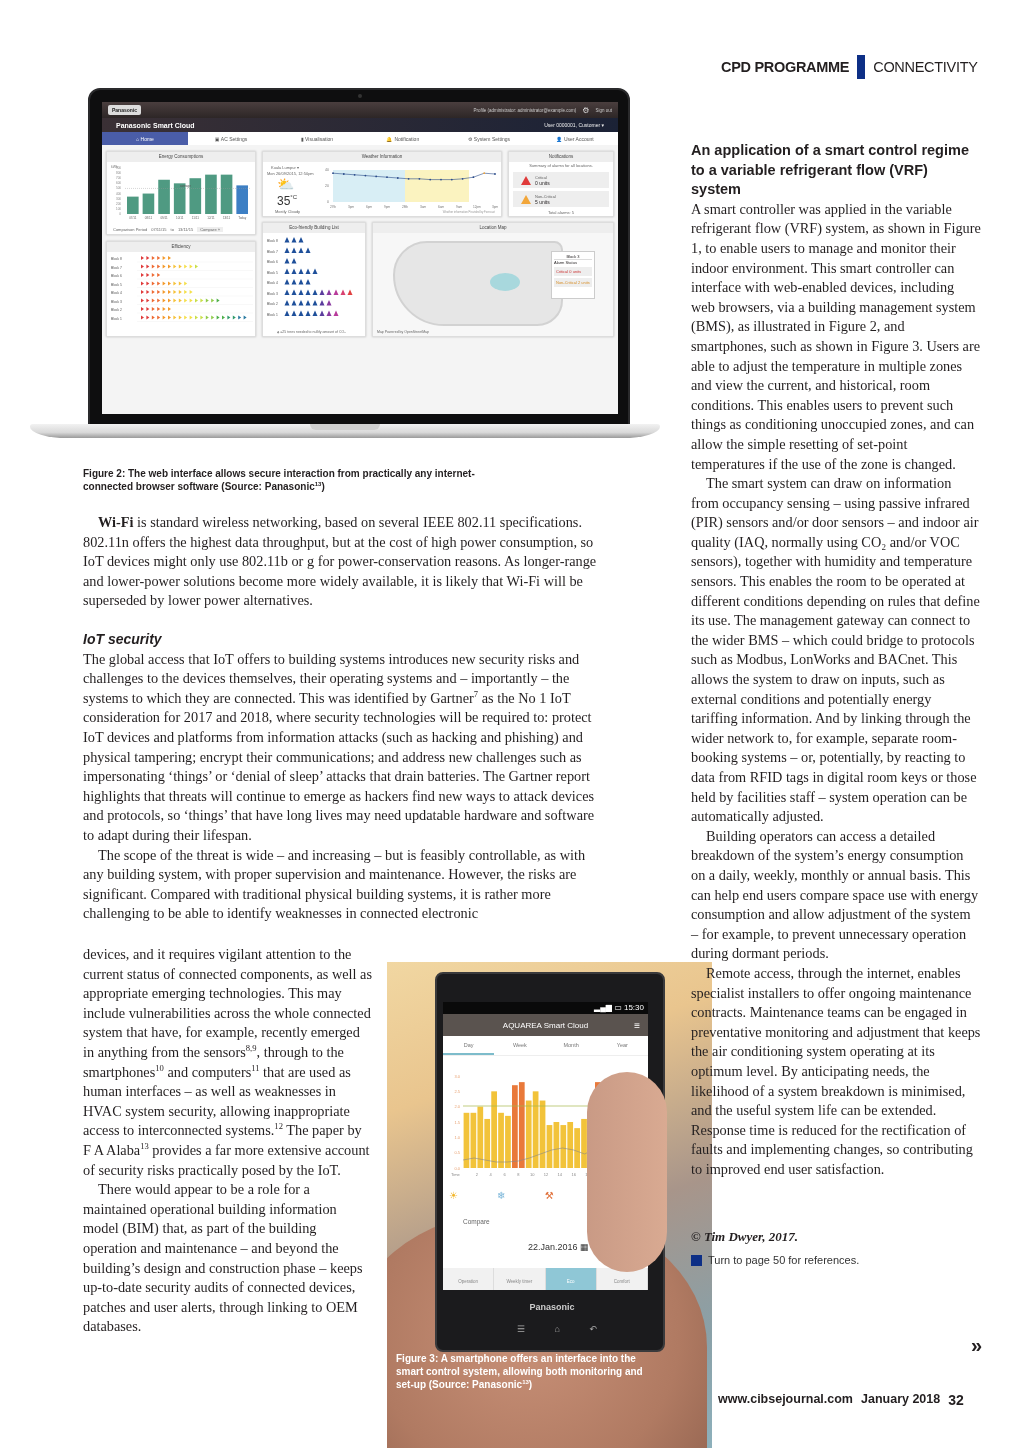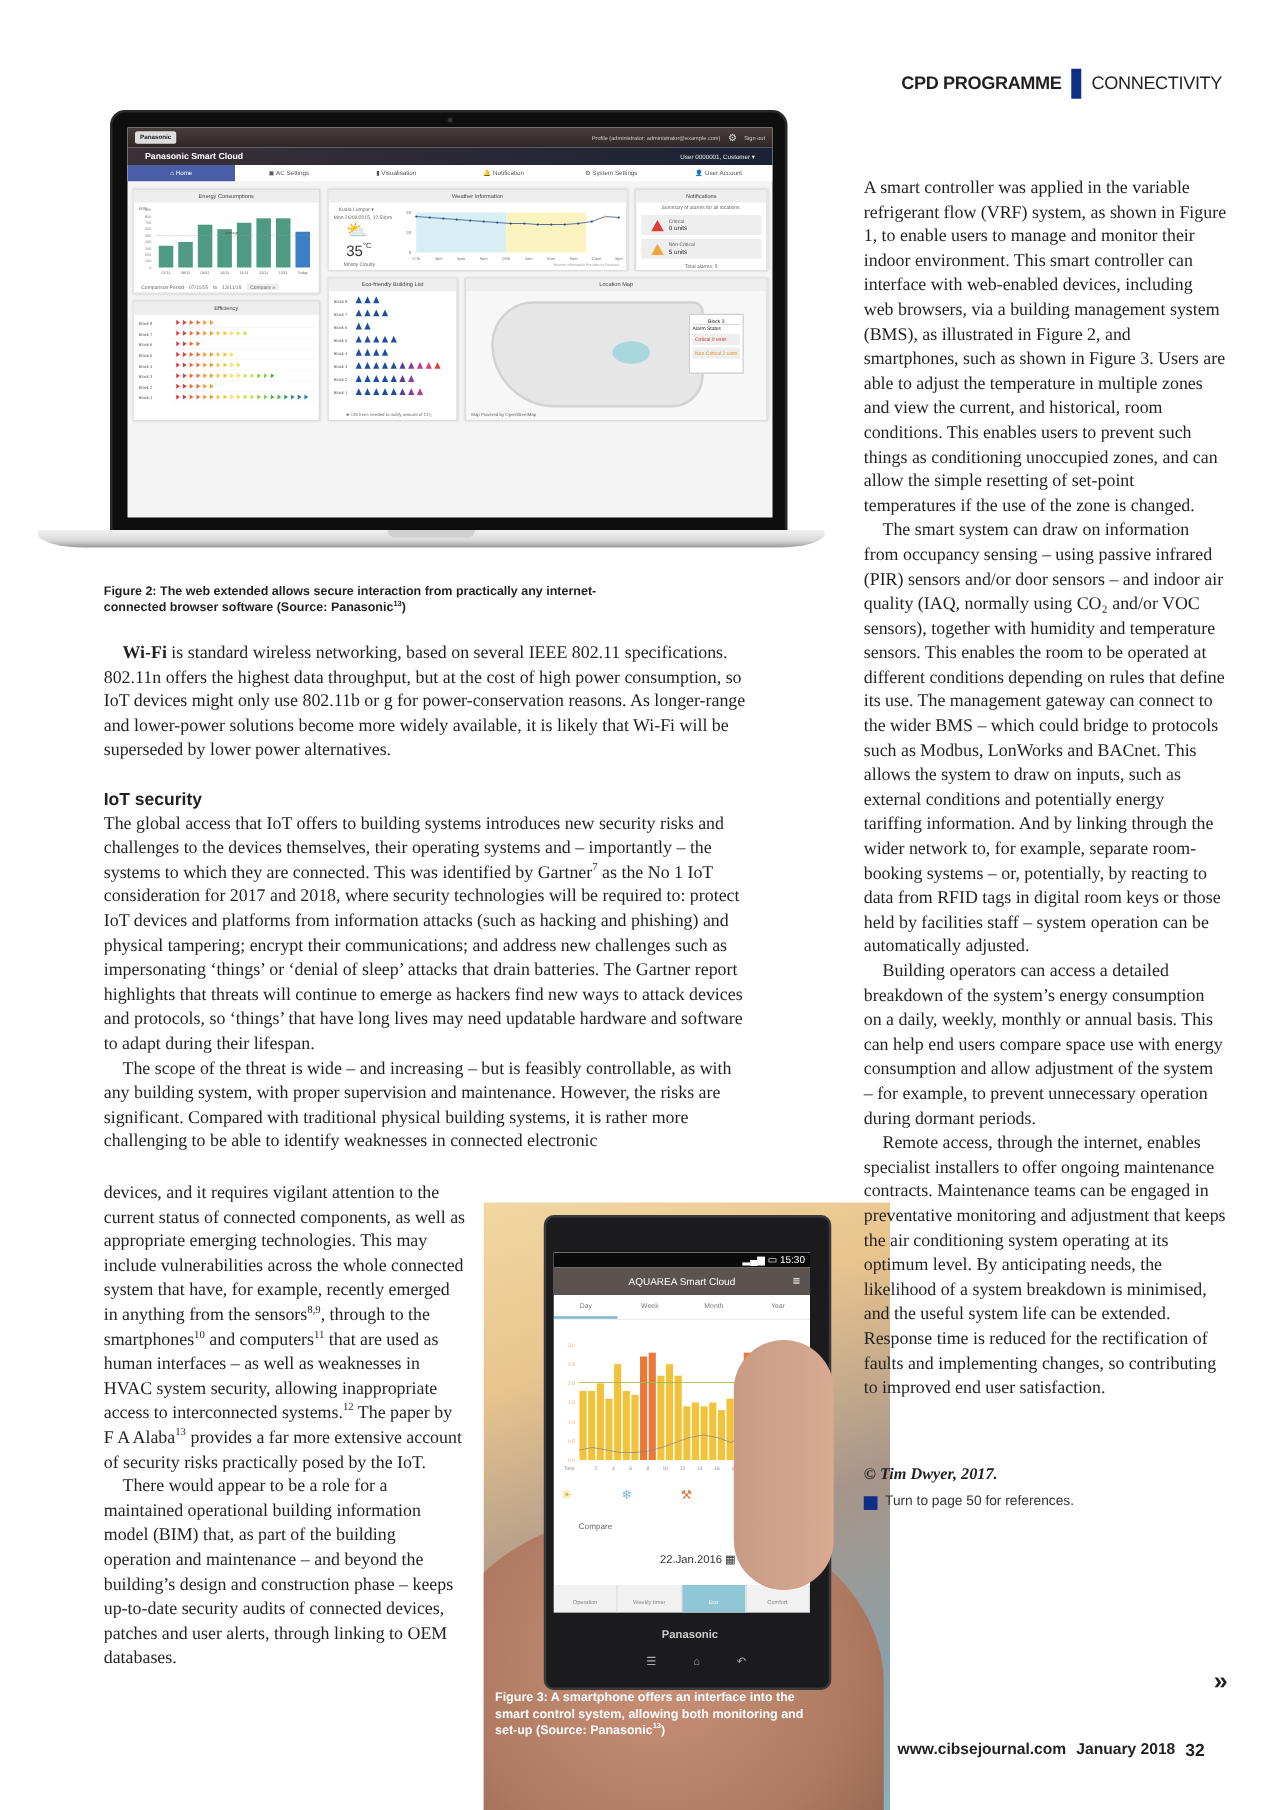--- a/index.html
+++ b/index.html
@@ -403,25 +403,25 @@
           <div style="background:#eee;margin-top:2px;padding:2px;color:#d8902a;">Non-Critical 2 units</div>
         </div>
         <div class="tiny" style="position:absolute;left:4px;bottom:2px;font-size:3.5px;">Map Powered by OpenStreetMap</div>
       </div>
     </div>
   </div>
   <div class="base"></div>
   <div class="notch"></div>
 </div>
 
-<div class="caption cap2"><span>Figure 2: The web extended allows secure interaction from practically any internet-connected browser software (Source: Panasonic</span><sup>13</sup><span>)</span></div>
+<div class="caption cap2"><span>Figure 2: The web interface allows secure interaction from practically any internet-connected browser software (Source: Panasonic</span><sup>13</sup><span>)</span></div>
 
 <div class="col leftcol">
   <p><b>Wi-Fi</b><span> is standard wireless networking, based on several IEEE 802.11 specifications. 802.11n offers the highest data throughput, but at the cost of high power consumption, so IoT devices might only use 802.11b or g for power-conservation reasons. As longer-range and lower-power solutions become more widely available, it is likely that Wi-Fi will be superseded by lower power alternatives.</span></p>
-  <div class="subhead" style="margin-top:19px;">IoT security</div>
+  <div class="subhead" style="margin-top:19px;font-style:italic;">IoT security</div>
   <p class="noindent"><span>The global access that IoT offers to building systems introduces new security risks and challenges to the devices themselves, their operating systems and – importantly – the systems to which they are connected. This was identified by Gartner</span><sup>7</sup><span> as the No 1 IoT consideration for 2017 and 2018, where security technologies will be required to: protect IoT devices and platforms from information attacks (such as hacking and phishing) and physical tampering; encrypt their communications; and address new challenges such as impersonating ‘things’ or ‘denial of sleep’ attacks that drain batteries. The Gartner report highlights that threats will continue to emerge as hackers find new ways to attack devices and protocols, so ‘things’ that have long lives may need updatable hardware and software to adapt during their lifespan.</span></p>
   <p>The scope of the threat is wide – and increasing – but is feasibly controllable, as with any building system, with proper supervision and maintenance. However, the risks are significant. Compared with traditional physical building systems, it is rather more challenging to be able to identify weaknesses in connected electronic</p>
 </div>
 <div class="col leftnarrow">
   <p class="noindent"><span>devices, and it requires vigilant attention to the current status of connected components, as well as appropriate emerging technologies. This may include vulnerabilities across the whole connected system that have, for example, recently emerged in anything from the sensors</span><sup>8,9</sup><span>, through to the smartphones</span><sup>10</sup><span> and computers</span><sup>11</sup><span> that are used as human interfaces – as well as weaknesses in HVAC system security, allowing inappropriate access to interconnected systems.</span><sup>12</sup><span> The paper by F A Alaba</span><sup>13</sup><span> provides a far more extensive account of security risks practically posed by the IoT.</span></p>
   <p>There would appear to be a role for a maintained operational building information model (BIM) that, as part of the building operation and maintenance – and beyond the building’s design and construction phase – keeps up-to-date security audits of connected devices, patches and user alerts, through linking to OEM databases.</p>
 </div>
 
 <div class="photo">
   <div class="hand"></div>
@@ -514,20 +514,21 @@
         <span>☰</span>
         <span>⌂</span>
         <span>↶</span>
       </div>
   </div>
   <div class="thumb"></div>
 </div>
 <div class="caption cap3"><span>Figure 3: A smartphone offers an interface into the smart control system, allowing both monitoring and set-up (Source: Panasonic</span><sup>13</sup><span>)</span></div>
 
 <div class="col rightcol">
+  <div class="subhead h-vrf">An application of a smart control regime to a variable refrigerant flow (VRF) system</div>
   <p class="noindent">A smart controller was applied in the variable refrigerant flow (VRF) system, as shown in Figure 1, to enable users to manage and monitor their indoor environment. This smart controller can interface with web-enabled devices, including web browsers, via a building management system (BMS), as illustrated in Figure 2, and smartphones, such as shown in Figure 3. Users are able to adjust the temperature in multiple zones and view the current, and historical, room conditions. This enables users to prevent such things as conditioning unoccupied zones, and can allow the simple resetting of set-point temperatures if the use of the zone is changed.</p>
   <p>The smart system can draw on information from occupancy sensing – using passive infrared (PIR) sensors and/or door sensors – and indoor air quality (IAQ, normally using CO₂ and/or VOC sensors), together with humidity and temperature sensors. This enables the room to be operated at different conditions depending on rules that define its use. The management gateway can connect to the wider BMS – which could bridge to protocols such as Modbus, LonWorks and BACnet. This allows the system to draw on inputs, such as external conditions and potentially energy tariffing information. And by linking through the wider network to, for example, separate room-booking systems – or, potentially, by reacting to data from RFID tags in digital room keys or those held by facilities staff – system operation can be automatically adjusted.</p>
   <p>Building operators can access a detailed breakdown of the system’s energy consumption on a daily, weekly, monthly or annual basis. This can help end users compare space use with energy consumption and allow adjustment of the system – for example, to prevent unnecessary operation during dormant periods.</p>
   <p>Remote access, through the internet, enables specialist installers to offer ongoing maintenance contracts. Maintenance teams can be engaged in preventative monitoring and adjustment that keeps the air conditioning system operating at its optimum level. By anticipating needs, the likelihood of a system breakdown is minimised, and the useful system life can be extended. Response time is reduced for the rectification of faults and implementing changes, so contributing to improved end user satisfaction.</p>
   <div class="credit">© Tim Dwyer, 2017.</div>
   <div class="refs">
       <span class="sq"></span>
       <span>Turn to page 50 for references.</span>
     </div>
 </div>

